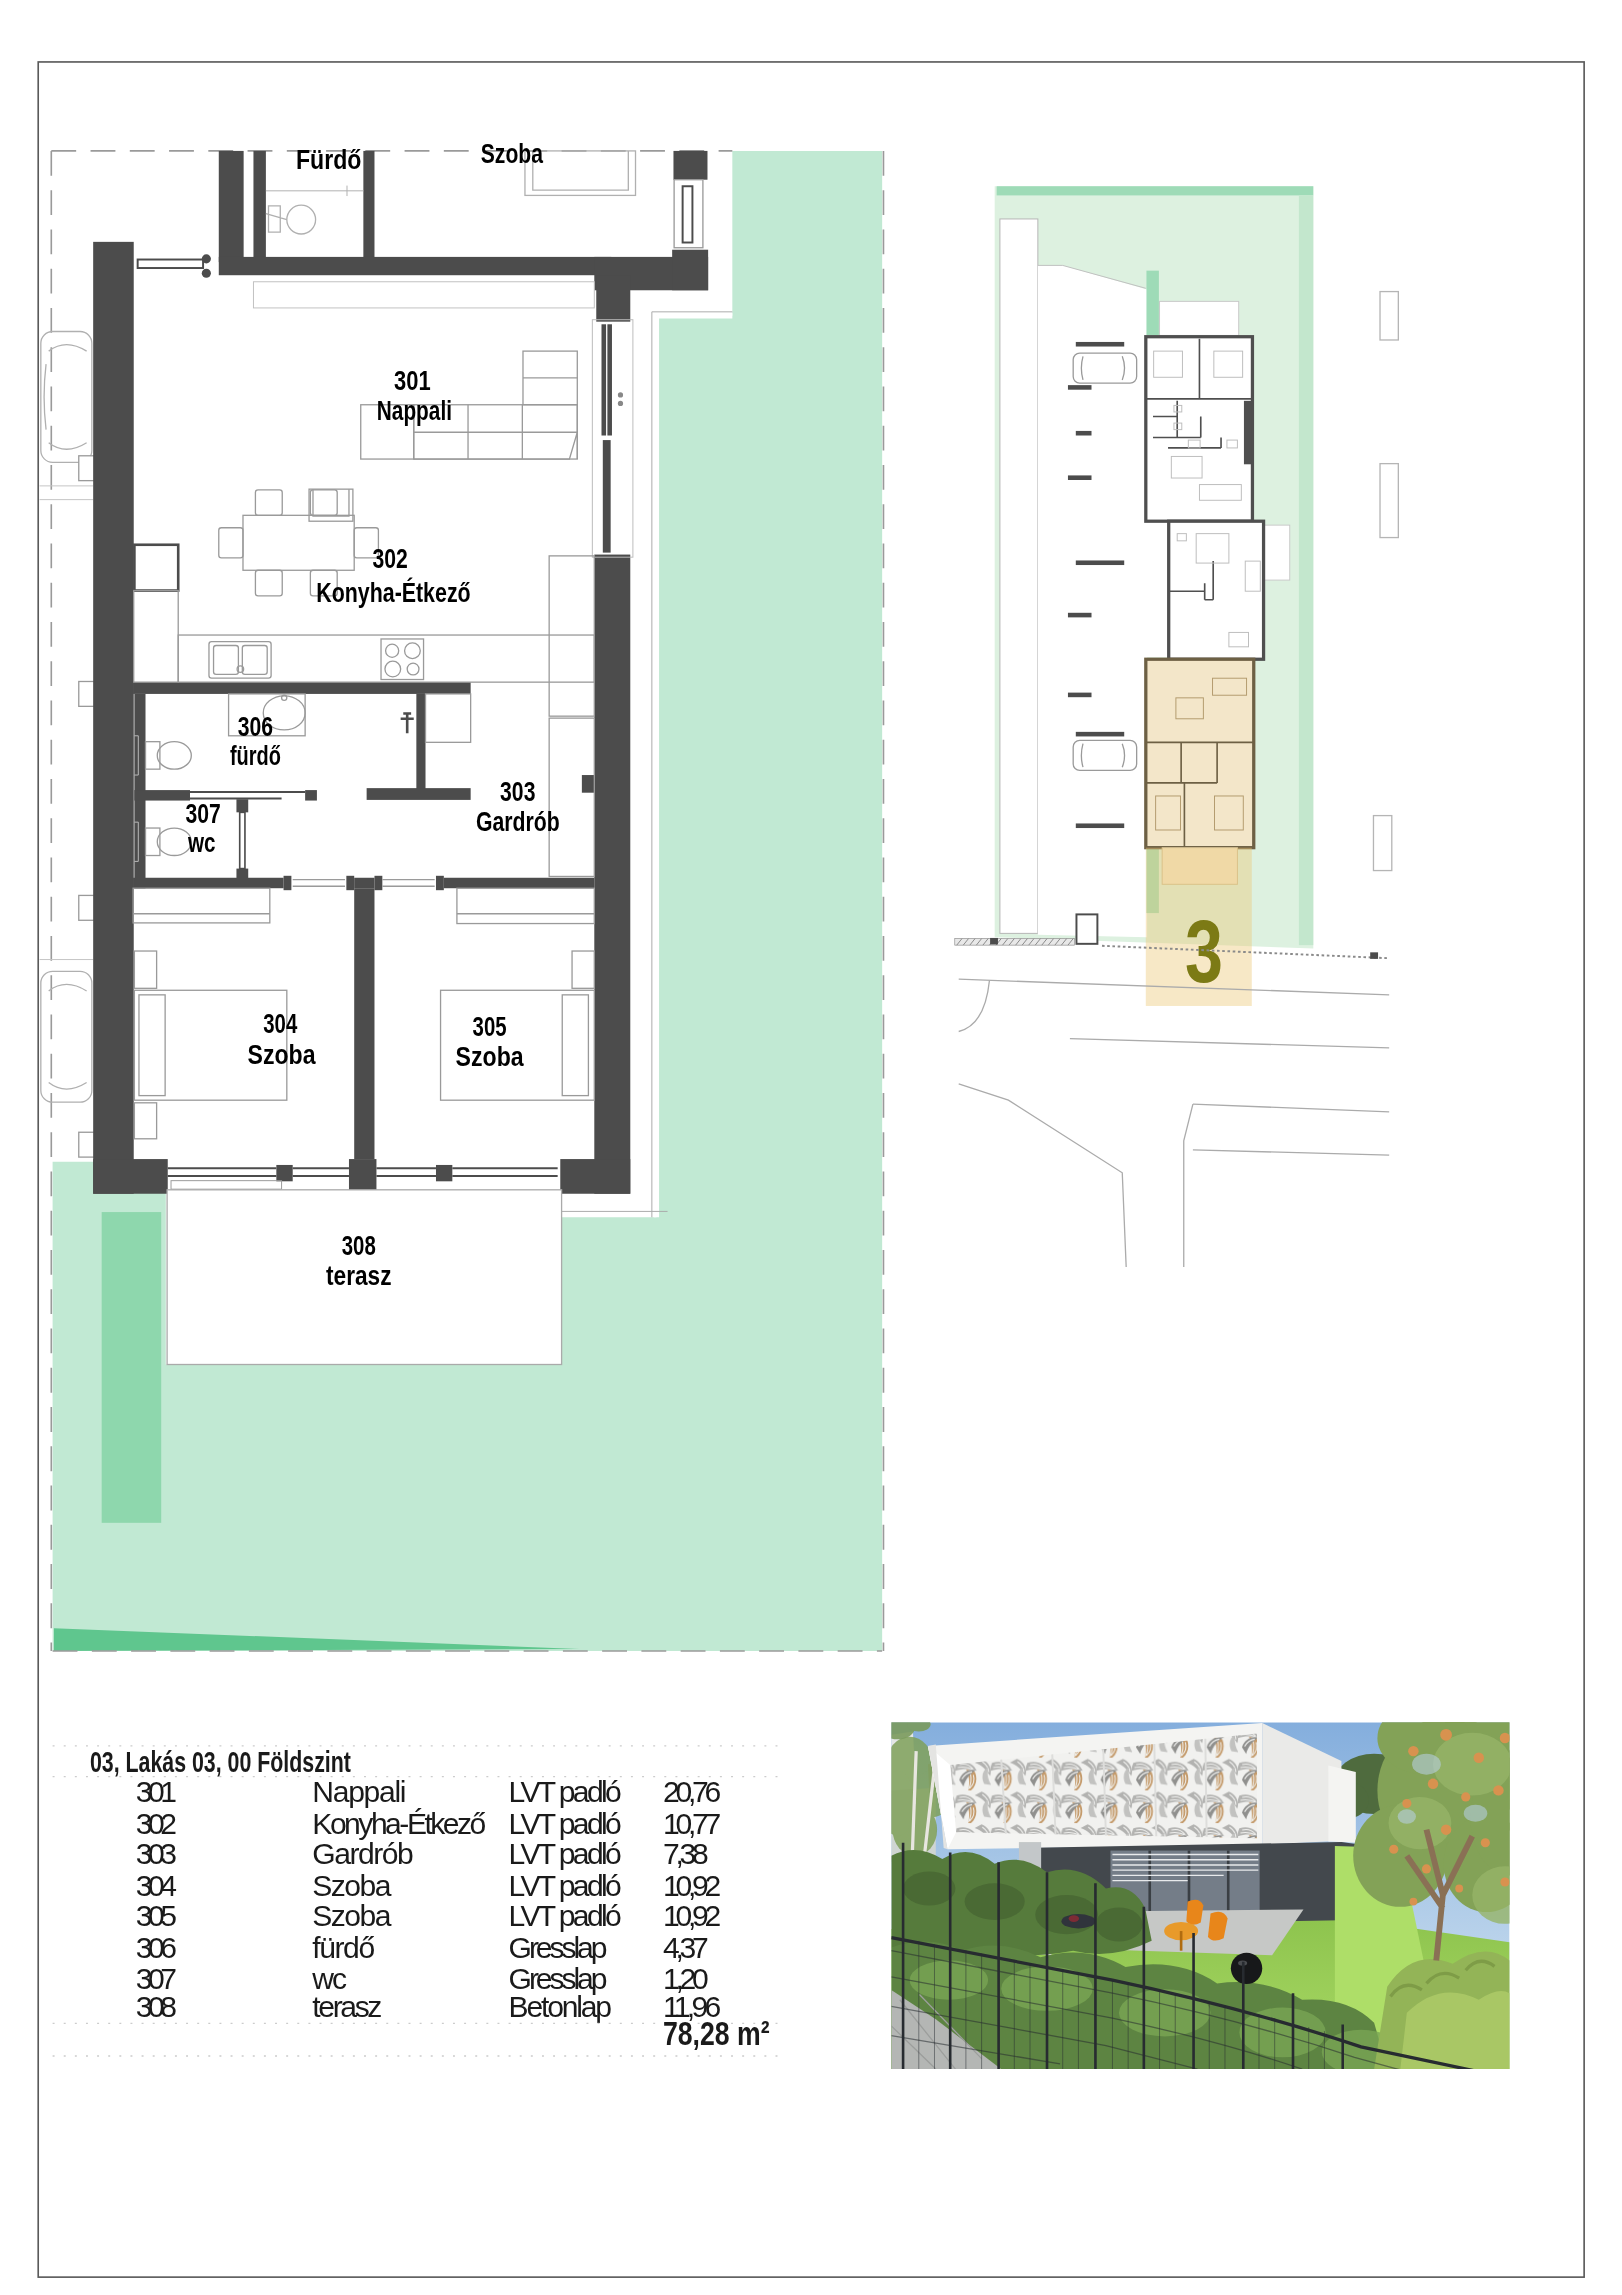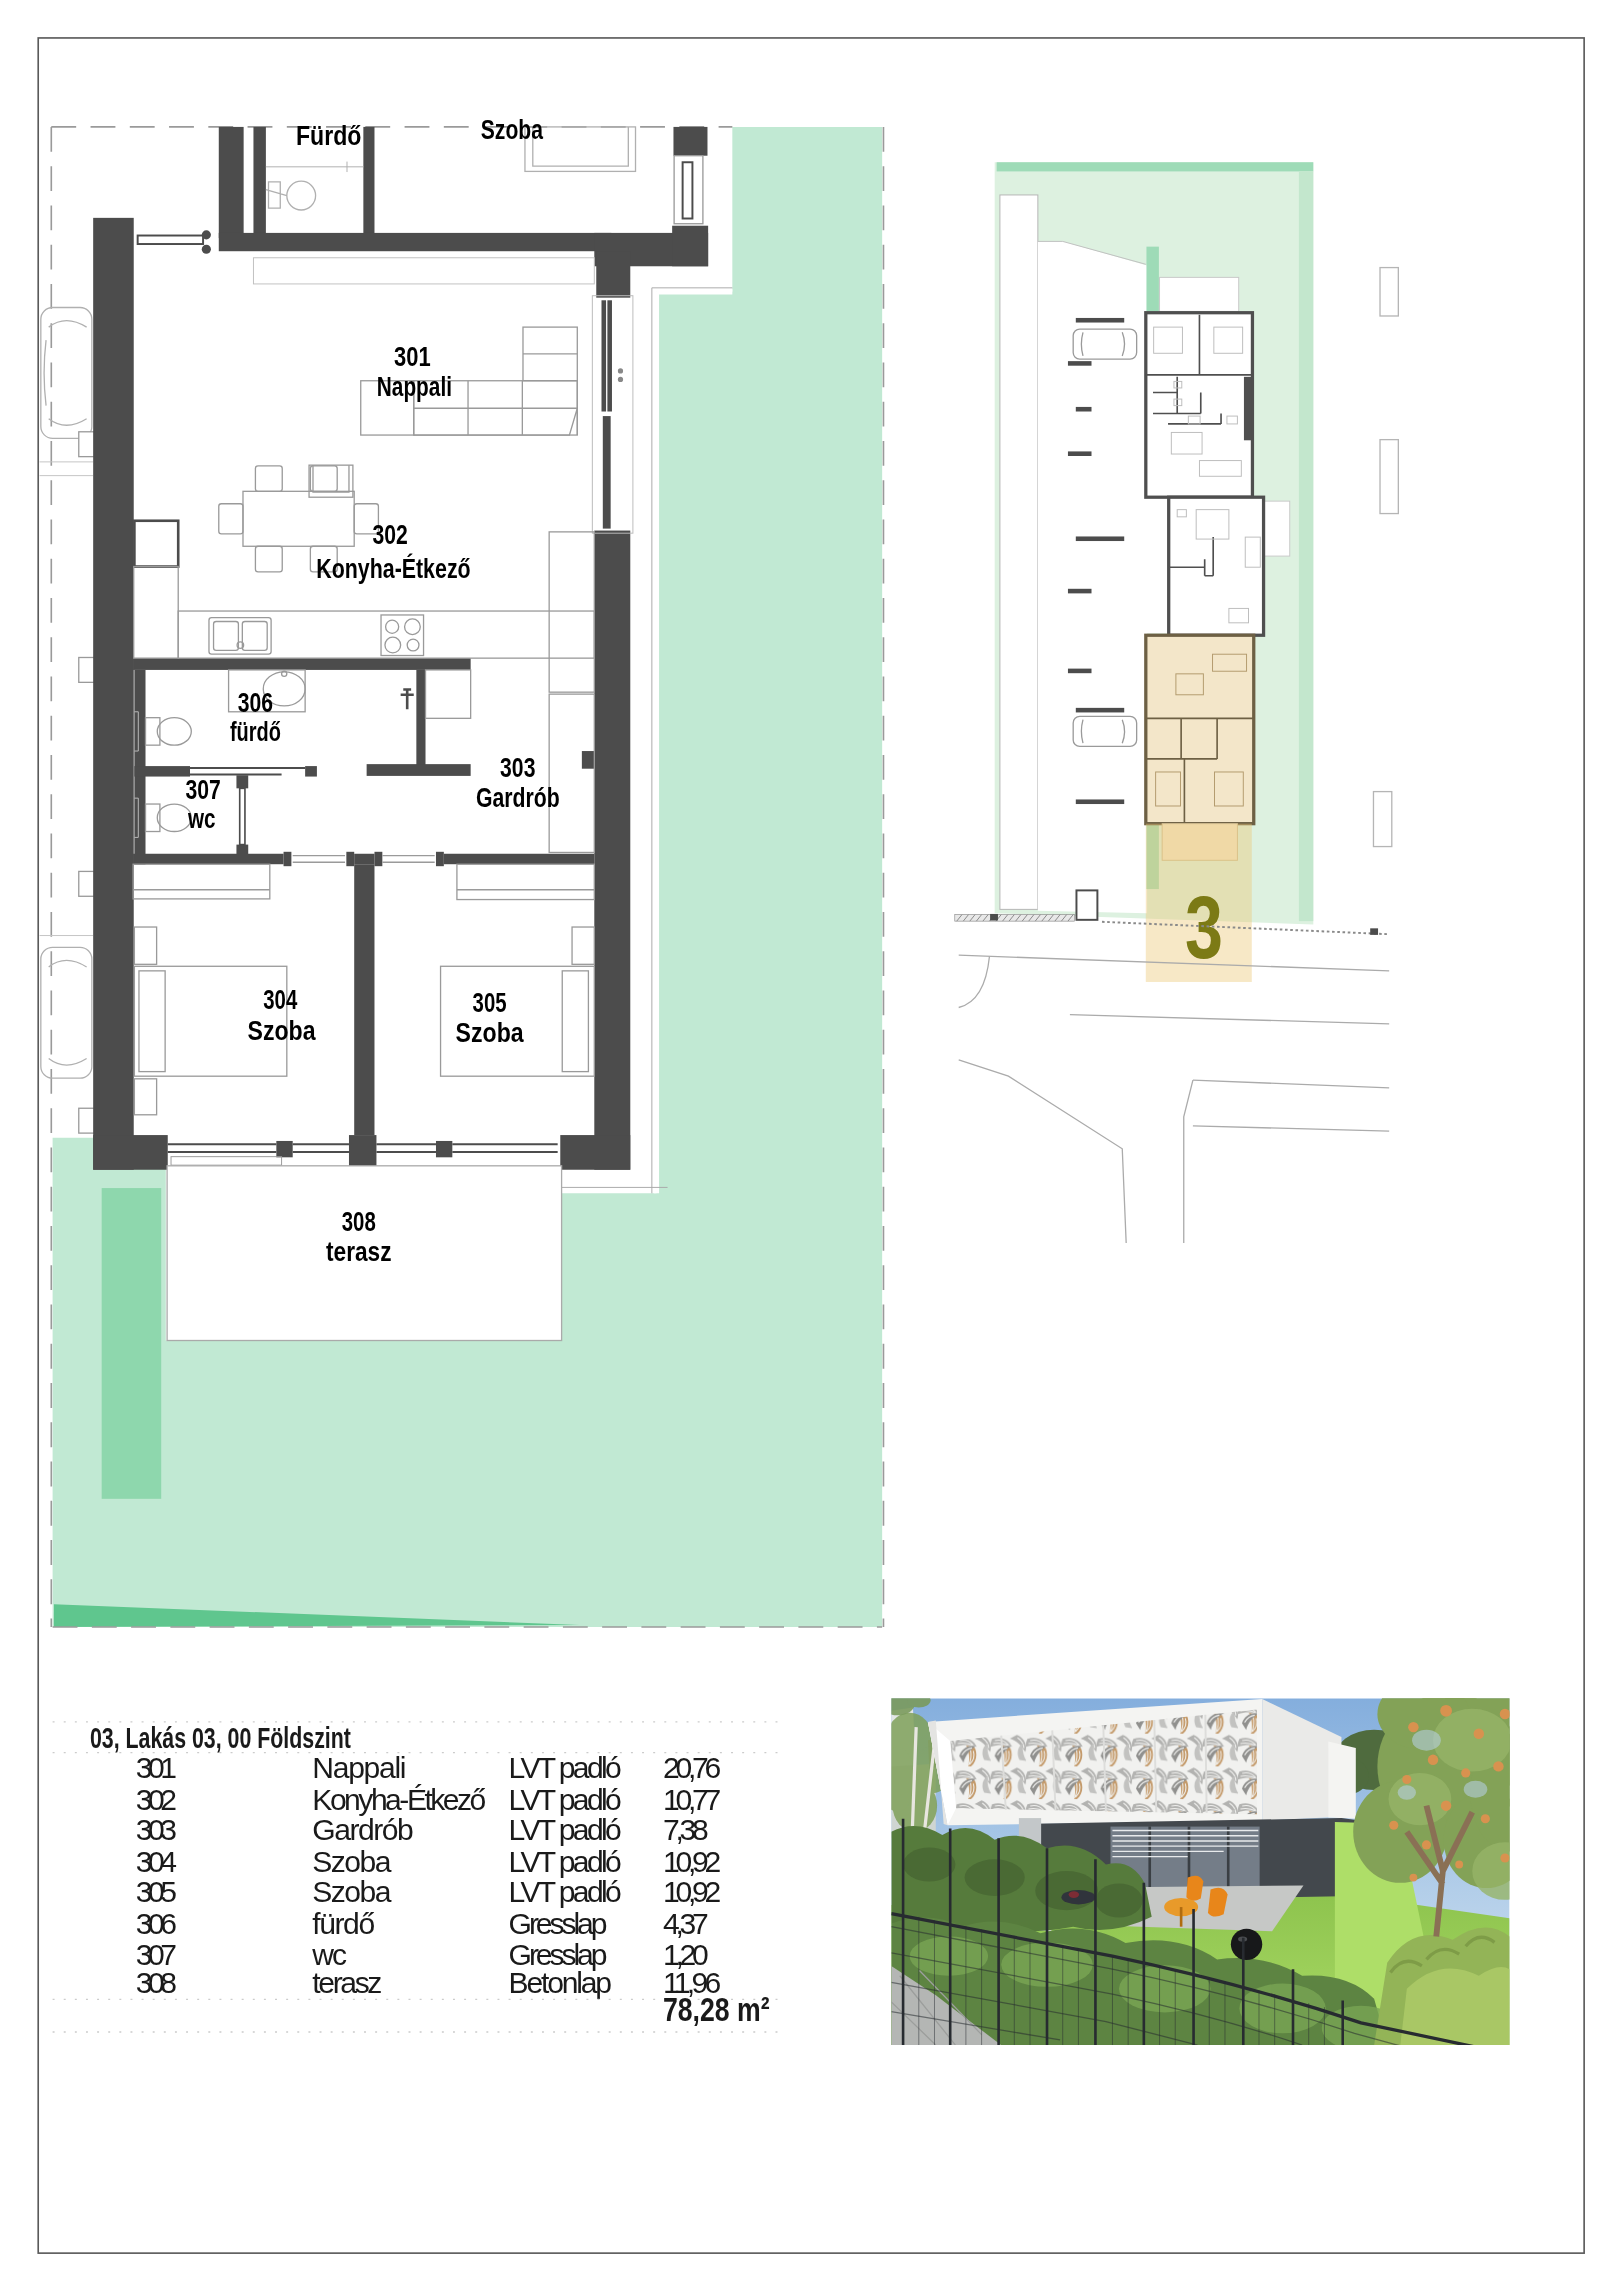--- a/index.html
+++ b/index.html
@@ -1,17 +1,17 @@
 <!DOCTYPE html>
 <html style="font-size:10.5px"><head>
 <meta charset="utf-8">
 <style>
 html,body{margin:0;padding:0;background:#fff;}
 #page{position:relative;width:1623px;height:2263px;background:#fff;overflow:hidden;
-font-family:"Liberation Sans", sans-serif;}
+font-family:"Liberation Sans", sans-serif;margin-top:24px;}
 svg text{font-family:"Liberation Sans", sans-serif;}
 .lbl{font-weight:bold;fill:#000;}
 </style>
 </head>
 <body>
 <div id="page">
 <svg width="1623" height="2295" viewBox="0 0 2480 3508" xmlns="http://www.w3.org/2000/svg">
 <defs>
 <clipPath id="photoclip">
           <rect x="1362" y="2596" width="945" height="530"></rect>

